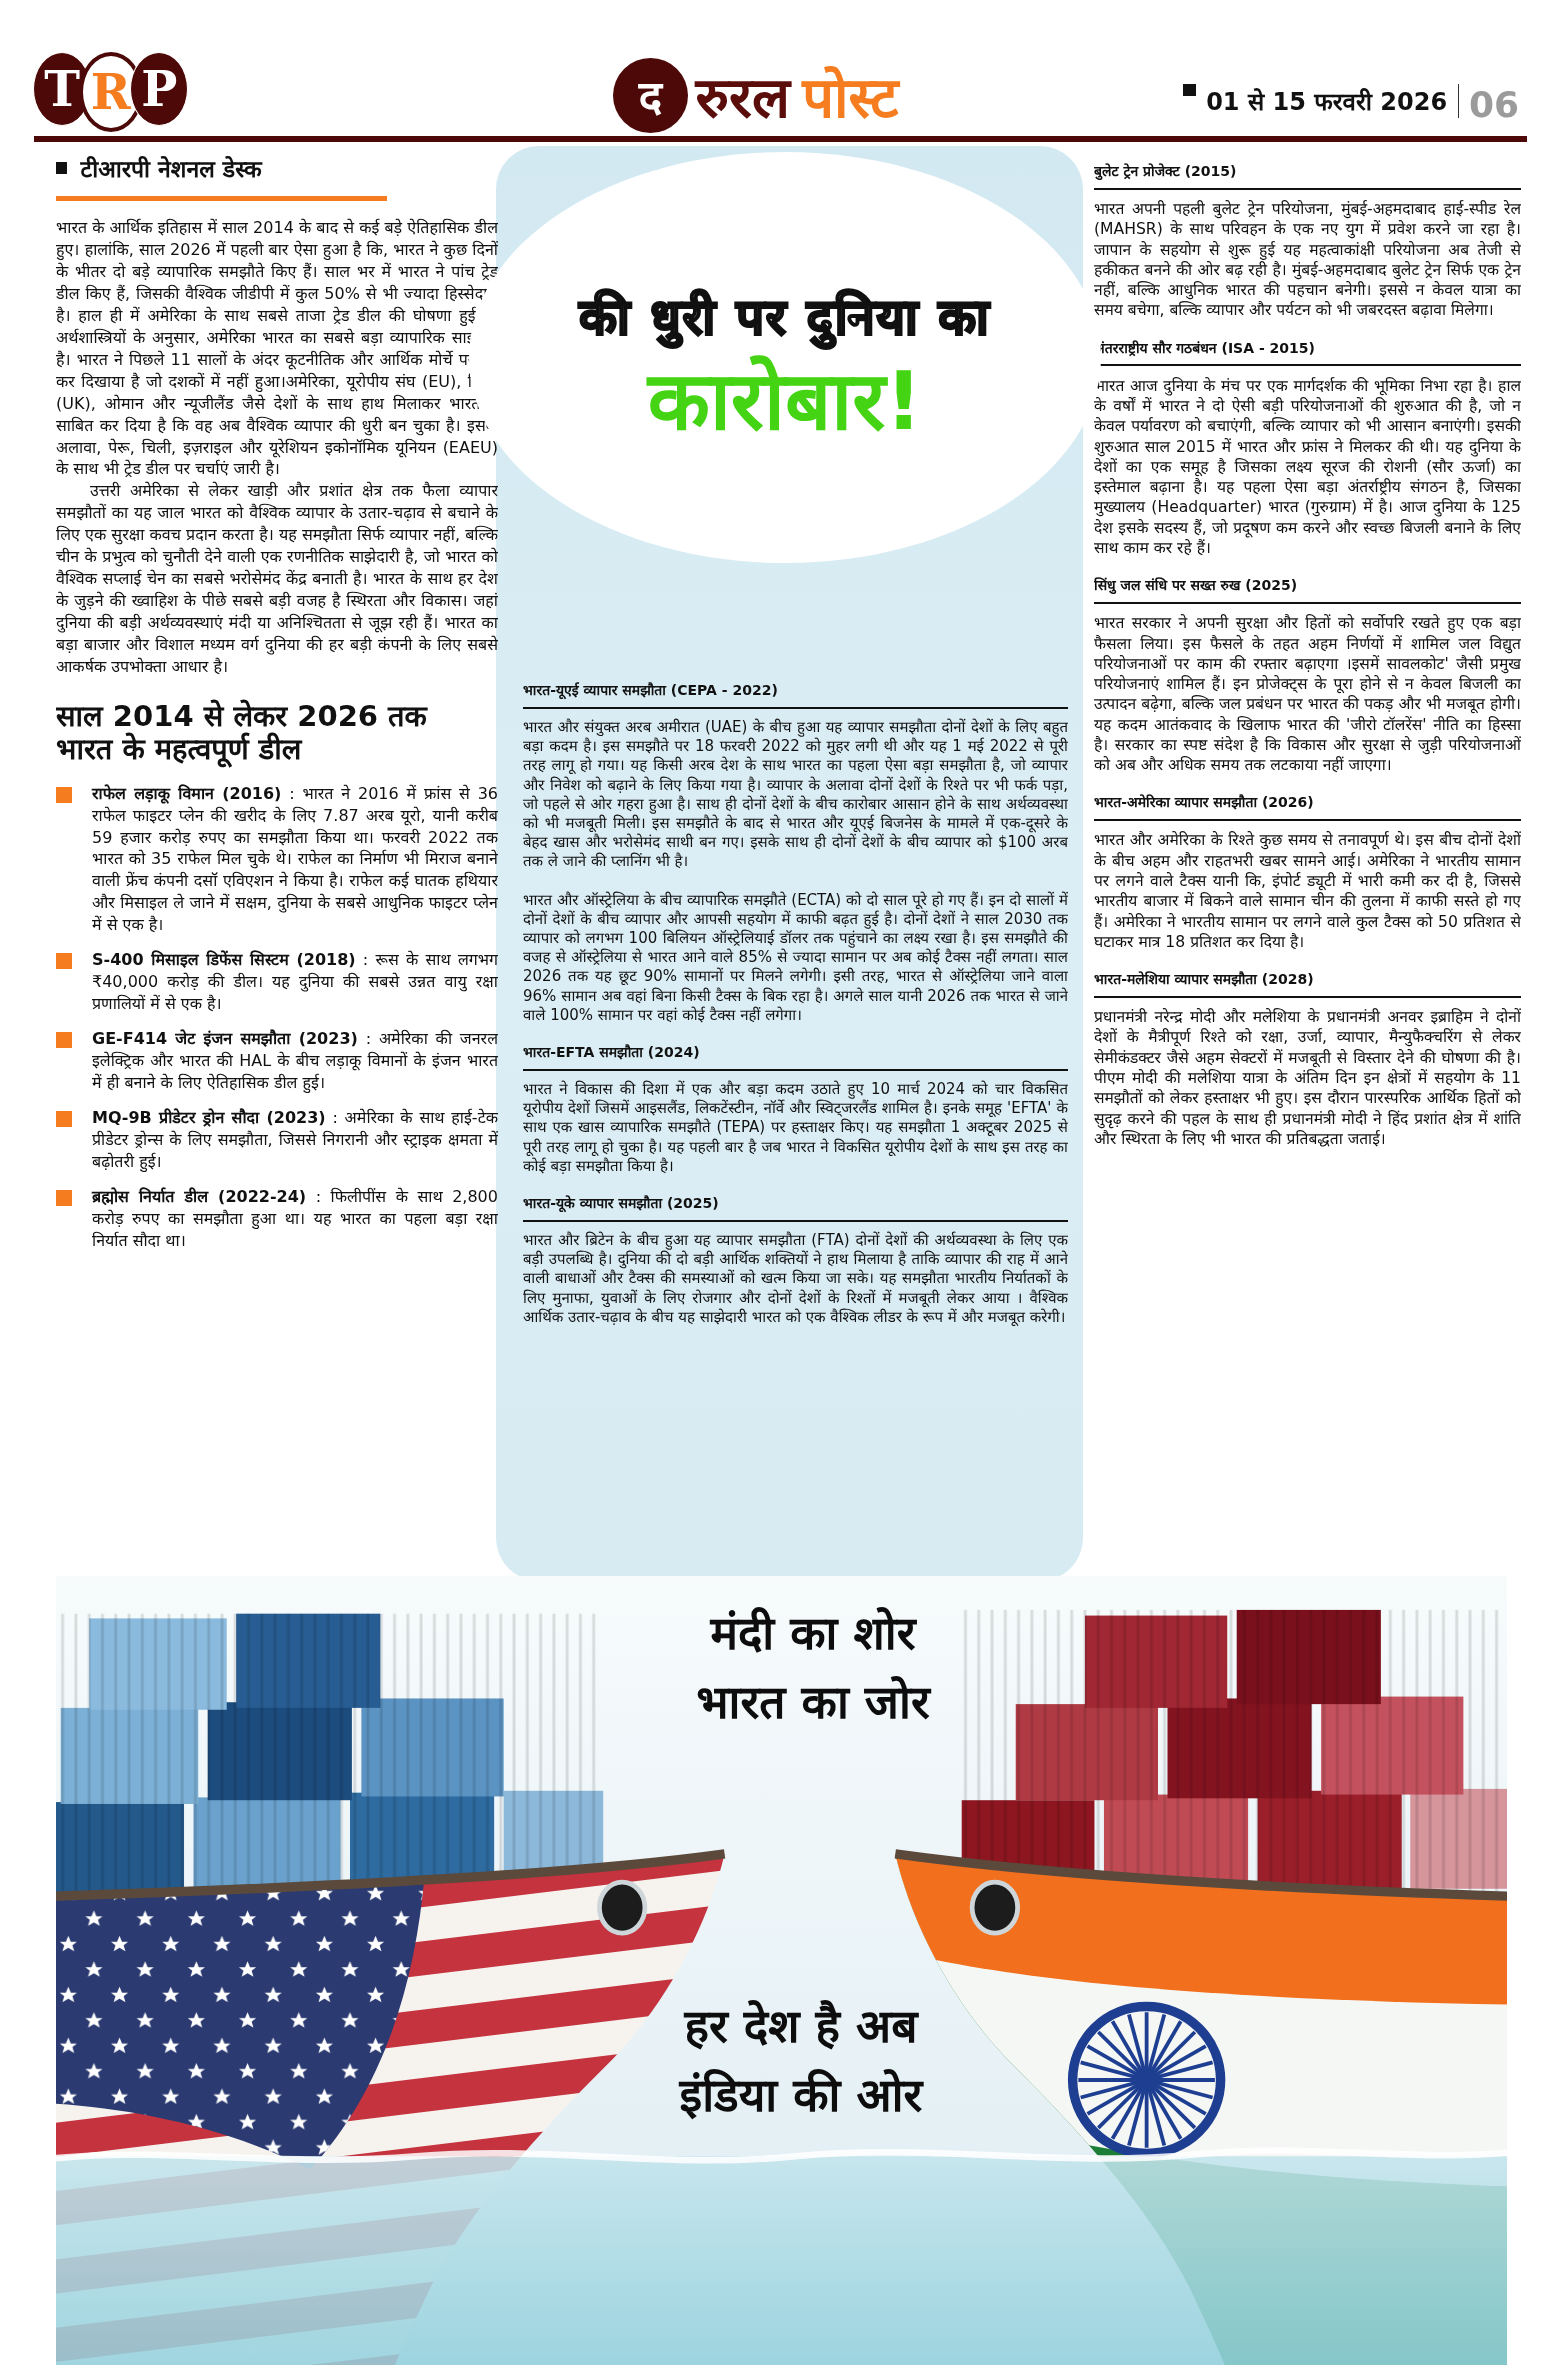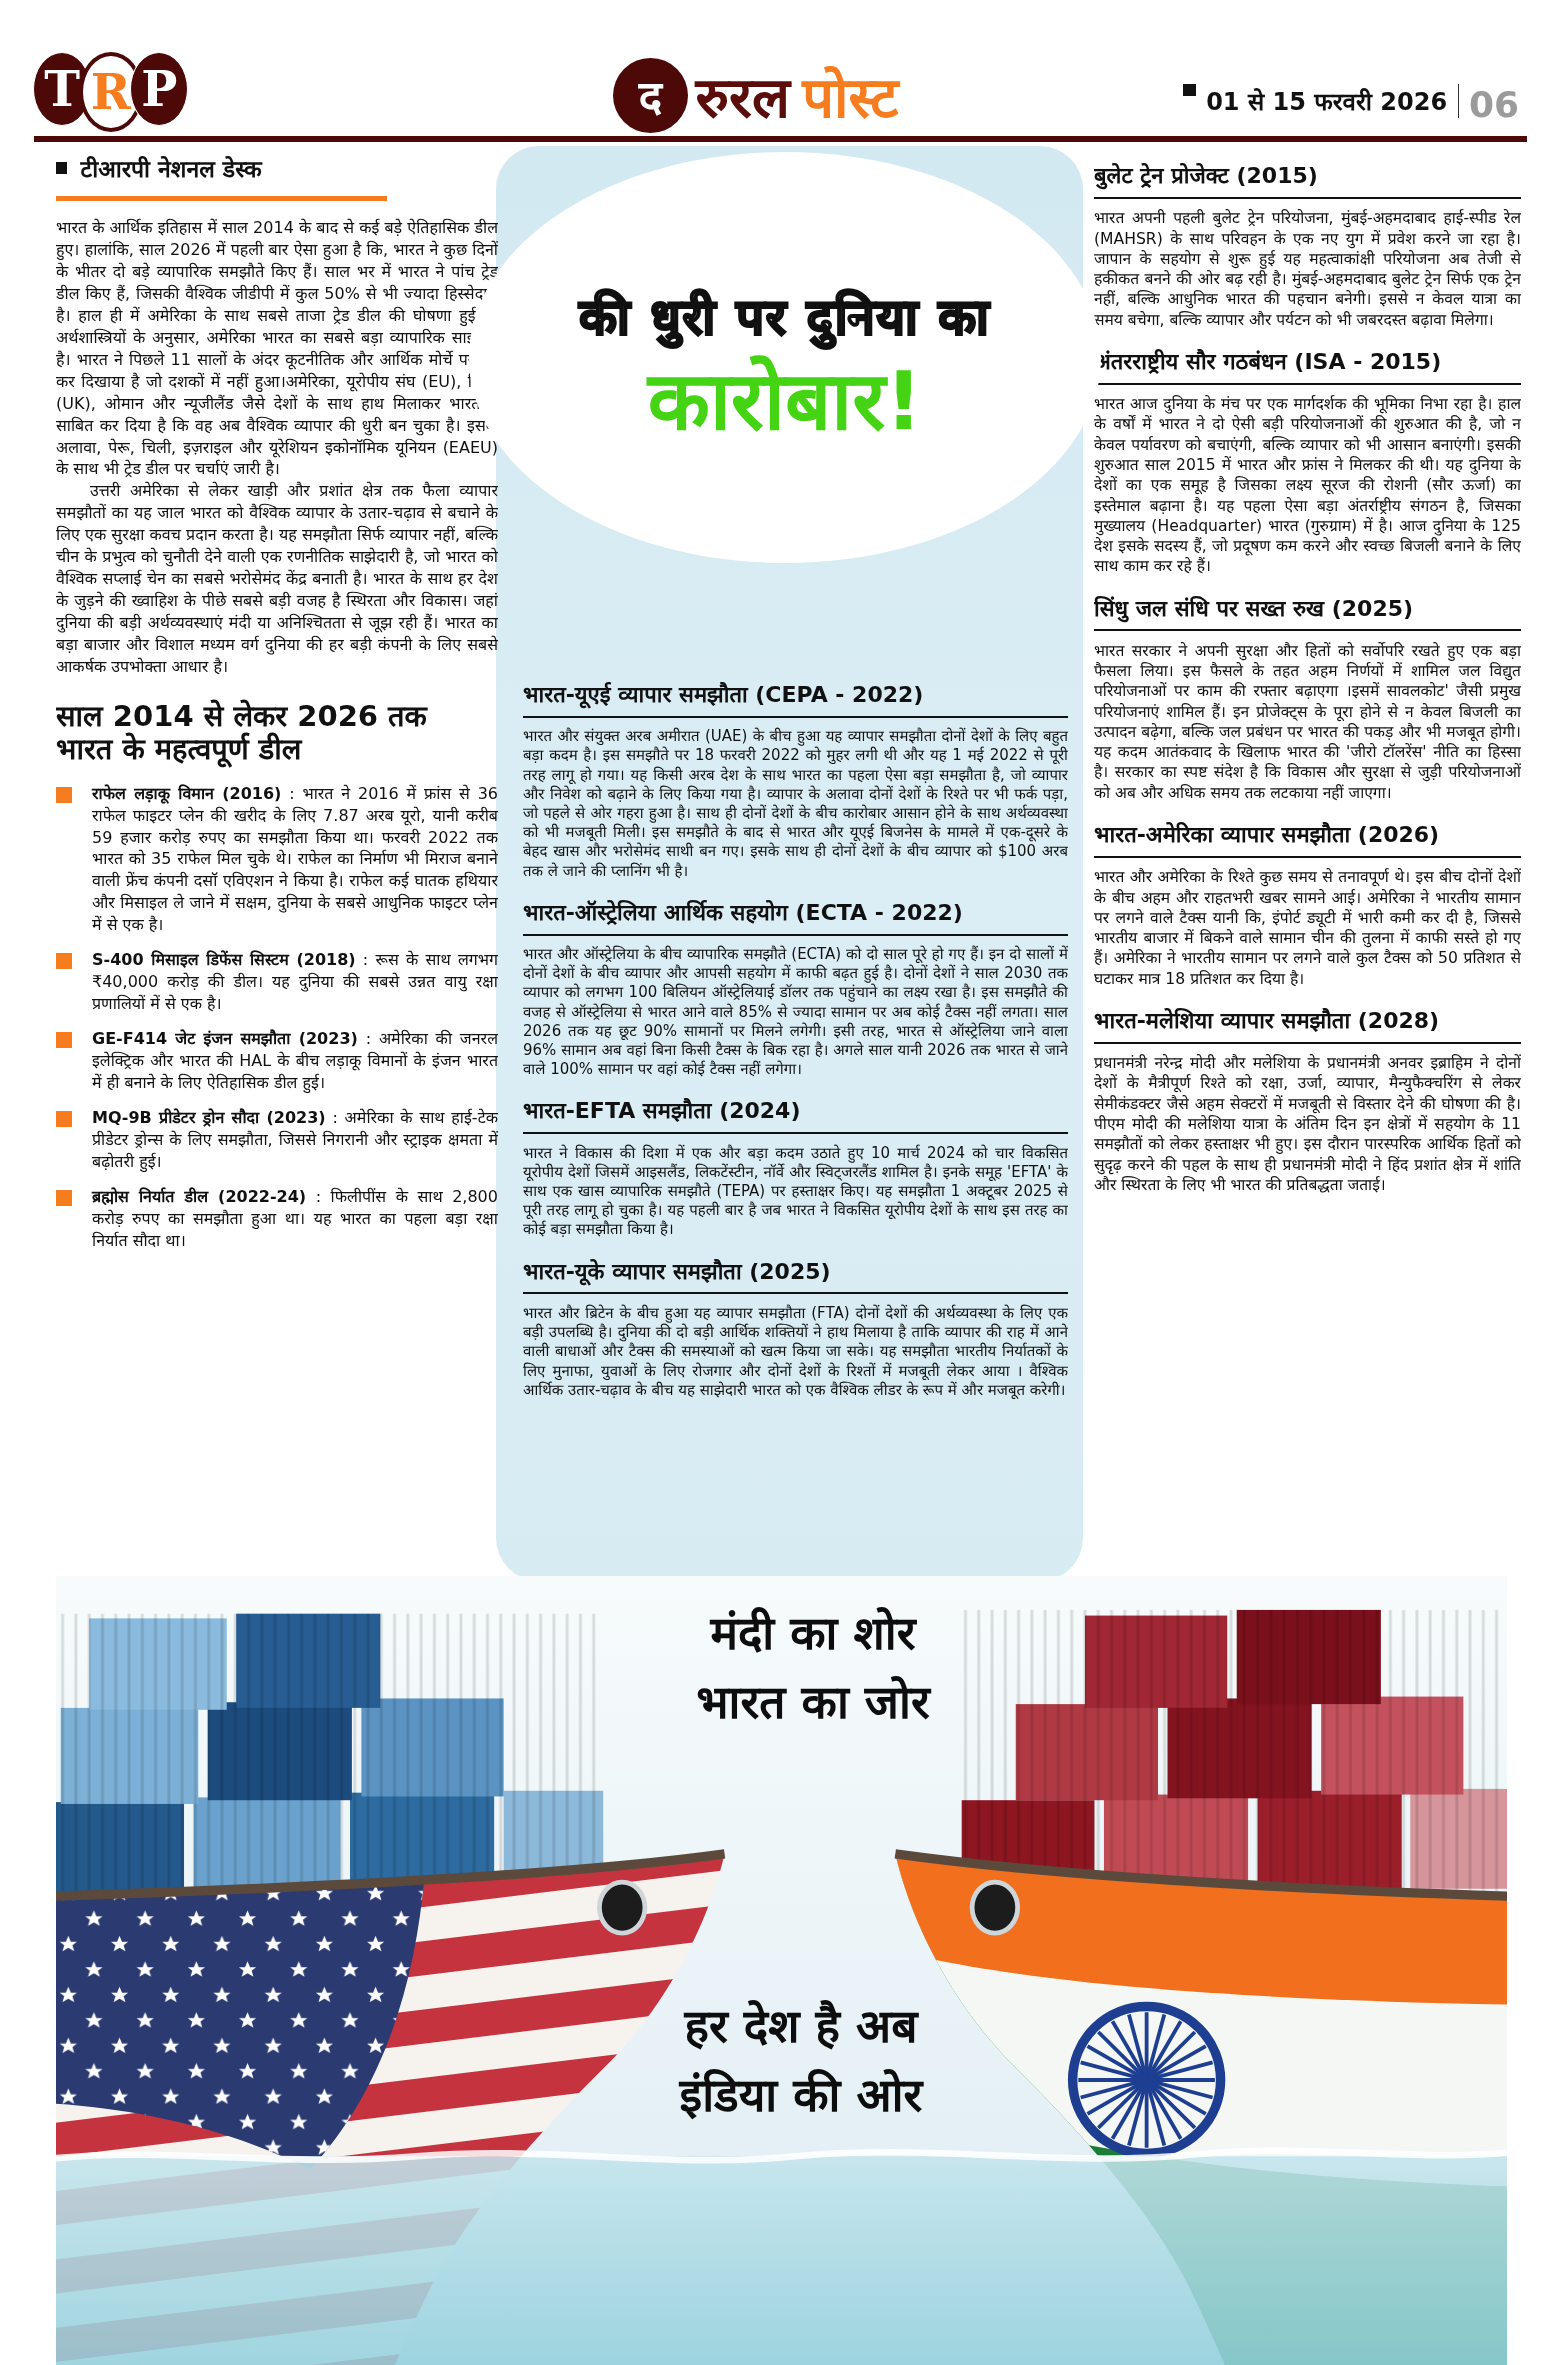--- a/index.html
+++ b/index.html
@@ -45,21 +45,21 @@
   .col-left p.p2{text-indent:34px;}
   .deals-h{font-size:29px;line-height:1.16;font-weight:800;margin:22px 0 16px 0;}
   ul.deals{list-style:none;margin:0;padding:0;}
   ul.deals li{position:relative;padding-left:36px;font-size:16px;line-height:1.37;
     text-align:justify;margin-bottom:13.2px;}
   ul.deals li::before{content:"";position:absolute;left:0;top:3.8px;width:16px;height:16px;background:#f57d1f;}
   ul.deals li b{font-weight:800;}
 
   .col-mid{left:523px;top:682px;width:545px;height:892px;z-index:4;}
   .col-right{left:1094px;top:163px;width:427px;height:1412px;}
-  .sec h3{font-size:22px;line-height:1.15;font-weight:800;margin:0 0 0 0;
+  .sec h3{font-size:14px;line-height:1.15;font-weight:800;margin:0 0 0 0;
     border-bottom:2.4px solid #111;padding-bottom:8.5px;}
   .sec p{font-size:15px;line-height:1.28;text-align:justify;margin:9.5px 0 0 0;}
   .sec{margin-bottom:19px;}
   .col-right .sec p{font-size:15.6px;line-height:1.3;}
 
   
   .photo{position:absolute;left:56px;top:1576px;width:1451px;height:829px;overflow:hidden;
     background:linear-gradient(180deg,#f6fafc,#e0edf4);}
   .photo svg{display:block;width:100%;height:100%;}
   .cap{position:absolute;text-align:center;font-weight:800;color:#0d0d0d;z-index:5;}
@@ -118,21 +118,20 @@
       <li><b>ब्रह्मोस निर्यात डील (2022-24)</b> <span>: फिलीपींस के साथ 2,800 करोड़ रुपए का समझौता हुआ था। यह भारत का पहला बड़ा रक्षा निर्यात सौदा था।</span></li>
     </ul>
   </section>
 
   <section class="col col-mid">
     <article class="sec">
       <h3>भारत-यूएई व्यापार समझौता (CEPA - 2022)</h3>
       <p>भारत और संयुक्त अरब अमीरात (UAE) के बीच हुआ यह व्यापार समझौता दोनों देशों के लिए बहुत बड़ा कदम है। इस समझौते पर 18 फरवरी 2022 को मुहर लगी थी और यह 1 मई 2022 से पूरी तरह लागू हो गया। यह किसी अरब देश के साथ भारत का पहला ऐसा बड़ा समझौता है, जो व्यापार और निवेश को बढ़ाने के लिए किया गया है। व्यापार के अलावा दोनों देशों के रिश्ते पर भी फर्क पड़ा, जो पहले से ओर गहरा हुआ है। साथ ही दोनों देशों के बीच कारोबार आसान होने के साथ अर्थव्यवस्था को भी मजबूती मिली। इस समझौते के बाद से भारत और यूएई बिजनेस के मामले में एक-दूसरे के बेहद खास और भरोसेमंद साथी बन गए। इसके साथ ही दोनों देशों के बीच व्यापार को $100 अरब तक ले जाने की प्लानिंग भी है।</p>
     </article>
     <article class="sec">
-      <h3>भारत-ऑस्ट्रेलिया आर्थिक सहयोग (ECTA - 2022)</h3>
       <p>भारत और ऑस्ट्रेलिया के बीच व्यापारिक समझौते (ECTA) को दो साल पूरे हो गए हैं। इन दो सालों में दोनों देशों के बीच व्यापार और आपसी सहयोग में काफी बढ़त हुई है। दोनों देशों ने साल 2030 तक व्यापार को लगभग 100 बिलियन ऑस्ट्रेलियाई डॉलर तक पहुंचाने का लक्ष्य रखा है।  इस समझौते की वजह से ऑस्ट्रेलिया से भारत आने वाले 85% से ज्यादा सामान पर अब कोई टैक्स नहीं लगता। साल 2026 तक यह छूट 90% सामानों पर मिलने लगेगी। इसी तरह, भारत से ऑस्ट्रेलिया जाने वाला 96% सामान अब वहां बिना किसी टैक्स के बिक रहा है। अगले साल यानी 2026 तक भारत से जाने वाले 100% सामान पर वहां कोई टैक्स नहीं लगेगा।</p>
     </article>
     <article class="sec">
       <h3>भारत-EFTA समझौता (2024)</h3>
       <p>भारत ने विकास की दिशा में एक और बड़ा कदम उठाते हुए 10 मार्च 2024 को चार विकसित यूरोपीय देशों जिसमें आइसलैंड, लिकटेंस्टीन, नॉर्वे और स्विट्जरलैंड शामिल है। इनके समूह 'EFTA' के साथ एक खास व्यापारिक समझौते (TEPA) पर हस्ताक्षर किए। यह समझौता 1 अक्टूबर 2025 से पूरी तरह लागू हो चुका है। यह पहली बार है जब भारत ने विकसित यूरोपीय देशों के साथ इस तरह का कोई बड़ा समझौता किया है।</p>
     </article>
     <article class="sec">
       <h3>भारत-यूके व्यापार समझौता (2025)</h3>
       <p>भारत और ब्रिटेन के बीच हुआ यह व्यापार समझौता (FTA) दोनों देशों की अर्थव्यवस्था के लिए एक बड़ी उपलब्धि है। दुनिया की दो बड़ी आर्थिक शक्तियों ने हाथ मिलाया है ताकि व्यापार की राह में आने वाली बाधाओं और टैक्स की समस्याओं को खत्म किया जा सके। यह समझौता भारतीय निर्यातकों के लिए मुनाफा, युवाओं के लिए रोजगार और दोनों देशों के रिश्तों में मजबूती लेकर आया । वैश्विक आर्थिक उतार-चढ़ाव के बीच यह साझेदारी भारत को एक वैश्विक लीडर के रूप में और मजबूत करेगी।</p>
     </article>

